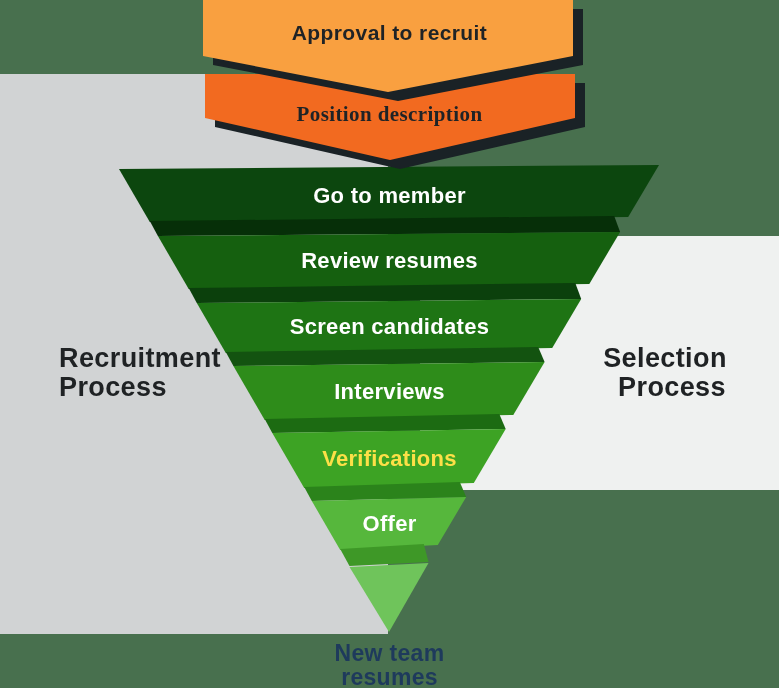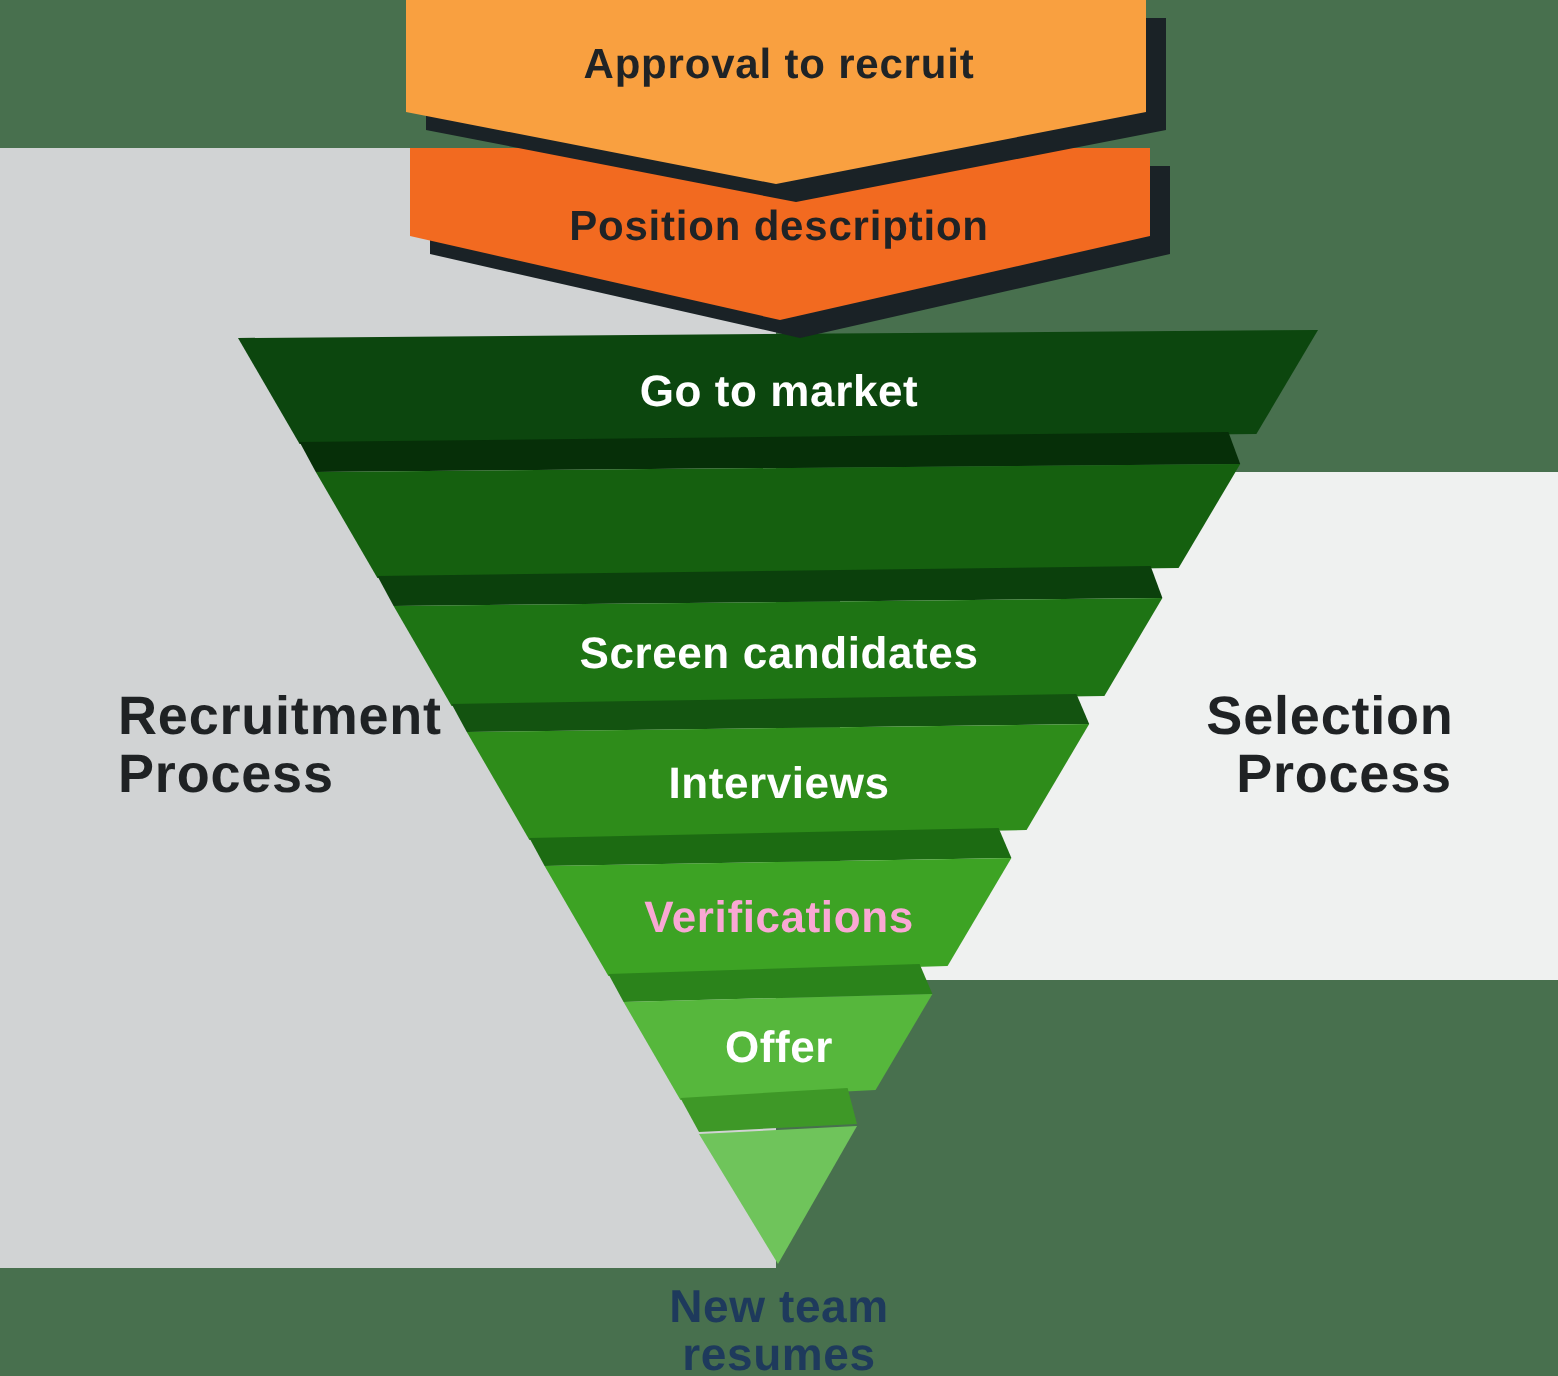--- a/index.html
+++ b/index.html
@@ -41,26 +41,27 @@
       <polygon points="340.2,549.0 423.8,544.0 428.5,562.0 349.5,566.0" fill="#3E9827"></polygon>
       <polygon points="349.5,567.0 428.5,563.0 389.0,632.0" fill="#6FC45B"></polygon>
       <polygon points="215.0,83.0 585.0,83.0 585.0,127.0 400.0,169.0 215.0,127.0" fill="#1A2226"></polygon>
       <polygon points="205.0,74.0 575.0,74.0 575.0,118.0 390.0,160.0 205.0,118.0" fill="#F26A20"></polygon>
       <polygon points="213.0,9.0 583.0,9.0 583.0,65.0 398.0,101.0 213.0,65.0" fill="#1A2226"></polygon>
       <polygon points="203.0,0.0 573.0,0.0 573.0,56.0 388.0,92.0 203.0,56.0" fill="#F9A040"></polygon>
     </svg>
 
   <div class="overlay">
     <div class="lbl banner-lbl" style="top: 20px; color: rgb(31, 35, 38);">Approval to recruit</div>
-    <div class="lbl banner-lbl" style="top: 101px; color: rgb(31, 35, 38);">Position description</div>
+    <div class="lbl banner-lbl" style="top: 101px; color: rgb(31, 35, 38); font-family: Liberation Serif, serif;">Position description</div>
 
-    <div class="lbl funnel-lbl" style="top: 183px; color: rgb(255, 255, 255);">Go to market</div>
+    <div class="lbl funnel-lbl" style="top: 183px; color: rgb(255, 255, 255);">Go to member</div>
+    <div class="lbl funnel-lbl" style="top: 248px; color: rgb(255, 255, 255);">Review resumes</div>
     <div class="lbl funnel-lbl" style="top: 379px; color: rgb(255, 255, 255);">Interviews</div>
     <div class="lbl funnel-lbl" style="top: 314px; color: rgb(255, 255, 255);">Screen candidates</div>
-    <div class="lbl funnel-lbl" style="top: 446px; color: #f9a8d4;">Verifications</div>
+    <div class="lbl funnel-lbl" style="top: 446px; color: #fde047;">Verifications</div>
     <div class="lbl funnel-lbl" style="top: 511px; color: rgb(255, 255, 255);">Offer</div>
 
     <div class="side-lbl left" style="color: rgb(31, 34, 36);">
       <div class="l1">Recruitment</div>
       <div class="l2">Process</div>
     </div>
     <div class="side-lbl right" style="color: rgb(31, 34, 36);">
       <div class="l1">Selection</div>
       <div class="l2">Process</div>
     </div>

